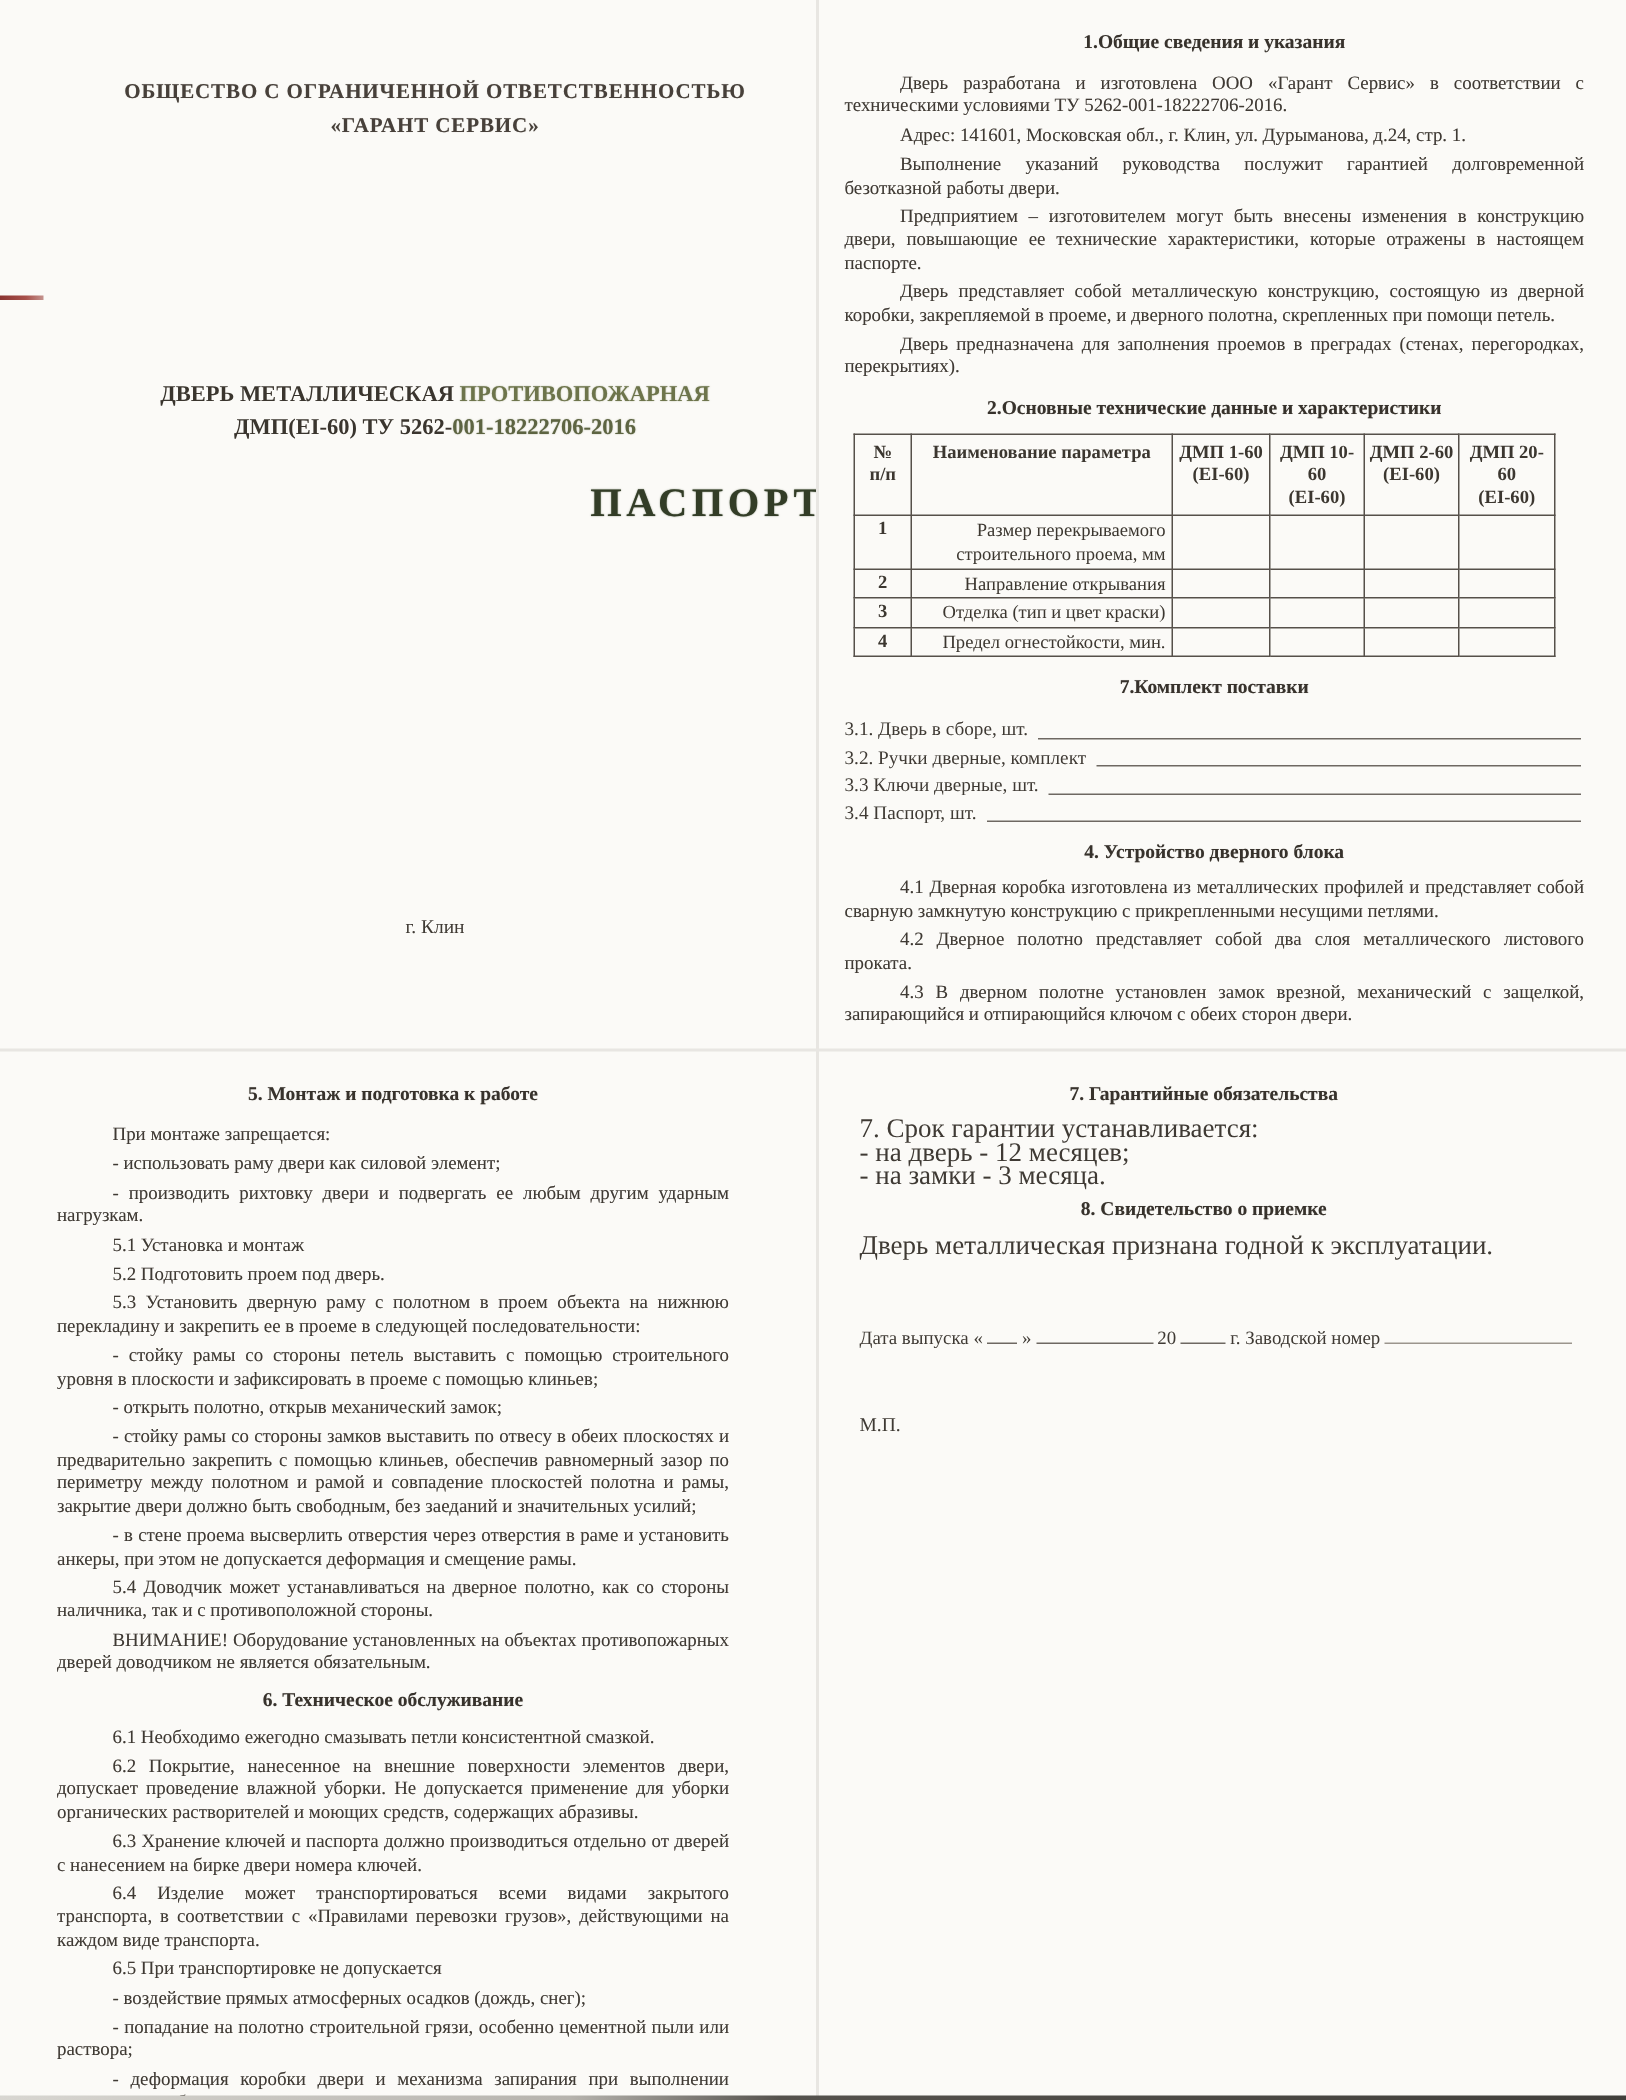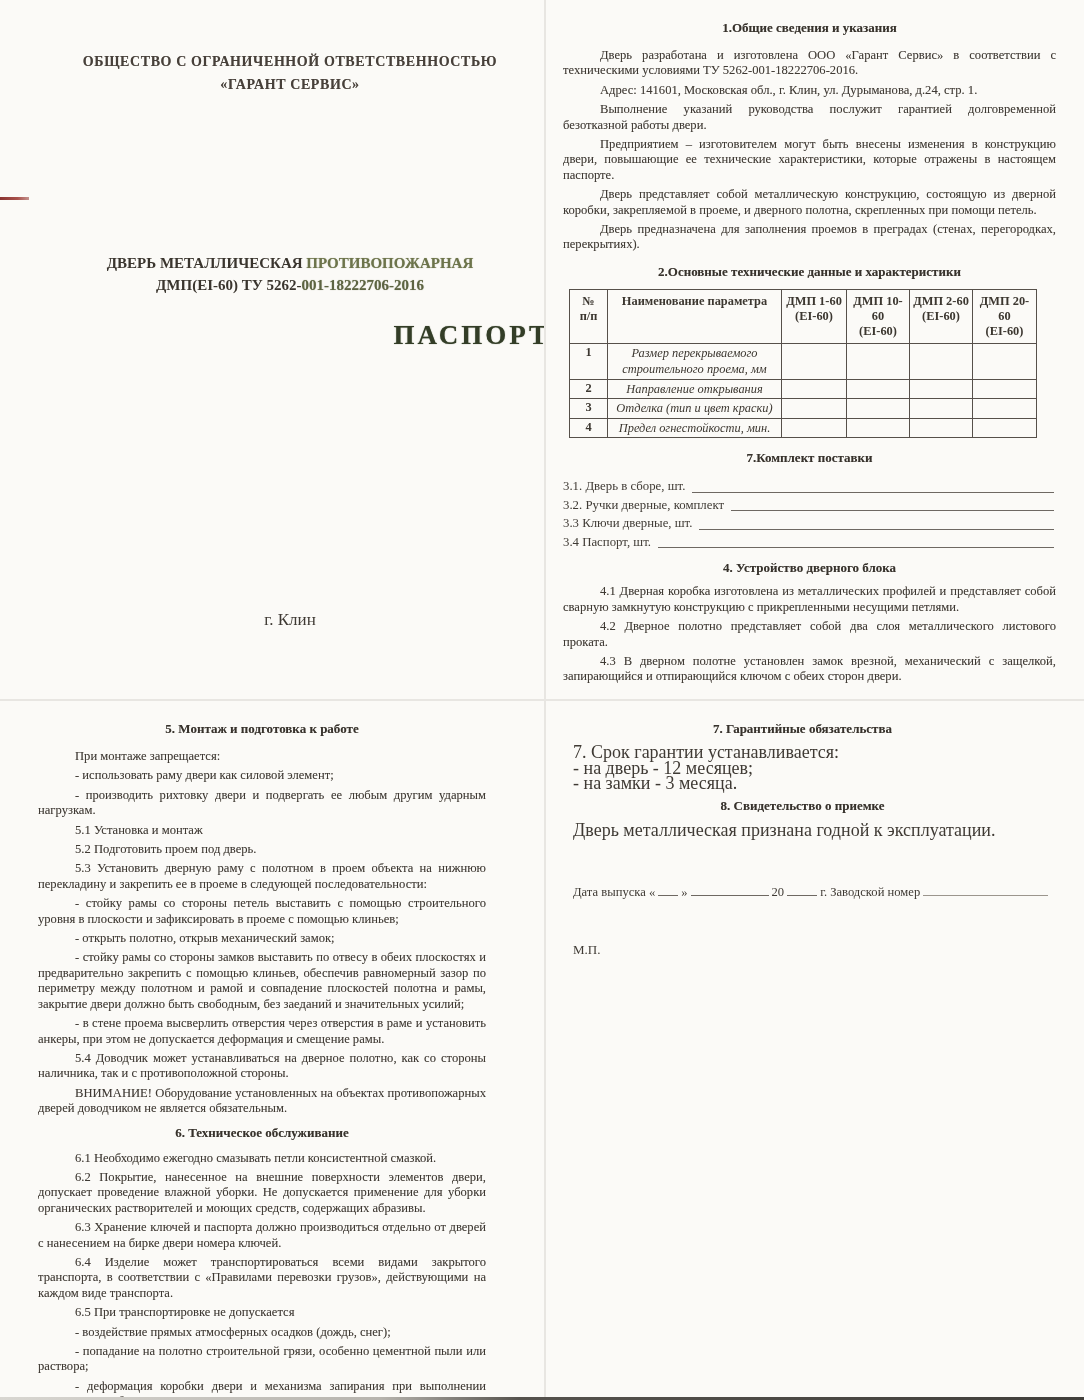--- a/index.html
+++ b/index.html
@@ -40,34 +40,34 @@
   .company{position:absolute;left:30px;top:50px;width:520px;text-align:center;
     font-weight:bold;font-size:14px;line-height:23px;letter-spacing:.6px;color:#47403a;
     text-shadow:0 0 .5px rgba(70,60,50,.4);}
   .doc-title{position:absolute;left:30px;top:252px;width:520px;text-align:center;
     font-weight:bold;font-size:15px;line-height:22px;color:#3a352e;}
   .t-faded{color:#6d744b;text-shadow:0 0 1px rgba(95,105,60,.55);}
   .t-faded2{color:#5d6442;text-shadow:0 0 1px rgba(85,95,55,.5);}
   .passport-title{position:absolute;left:30px;top:320px;width:520px;text-align:right;
     font-weight:bold;font-size:27px;letter-spacing:3px;color:#333d27;
     text-shadow:0 0 1px rgba(40,55,25,.65);}
-  .city{position:absolute;left:30px;top:610px;width:520px;text-align:center;font-size:17px;}
+  .city{position:absolute;left:30px;top:610px;width:520px;text-align:center;font-size:13px;}
 
   
   .s1-h{margin-bottom:12px;}
   .s2-h{margin-top:11px;margin-bottom:9px;}
   .s3-h{margin-top:12px;margin-bottom:11px;}
   .s4-h{margin-top:9px;margin-bottom:8px;}
 
   table.tech{border-collapse:collapse;margin-left:6px;table-layout:fixed;width:467px;}
   table.tech th,table.tech td{border:1px solid #56504a;font-size:12.4px;
     padding:1px 4px;vertical-align:top;color:#3c3730;}
   table.tech th{font-weight:bold;text-align:center;white-space:pre-line;line-height:15px;padding:4px 2px;}
   td.cell-num{text-align:center;font-weight:bold;}
-  td.cell-param{text-align:center;padding-left:8px;line-height:16.5px;font-style:italic;}
+  td.cell-param{text-align:right;padding-left:8px;line-height:16.5px;}
   tr.row-tall td{height:33px;}
 
   .kit-line{display:flex;align-items:flex-end;font-size:12.8px;line-height:18.5px;}
   .kit-blank{flex:1;border-bottom:1px solid #6e6862;margin:0 2px 3px 7px;height:1px;}
 
   
   .s7-h{margin-bottom:8px;}
   .s8-h{margin-top:6px;margin-bottom:9px;}
   .warranty-line{font-size:18px;line-height:15.6px;text-align:left;margin:0;}
   .issue-line{margin-top:44px;font-size:12.6px;white-space:nowrap;}

